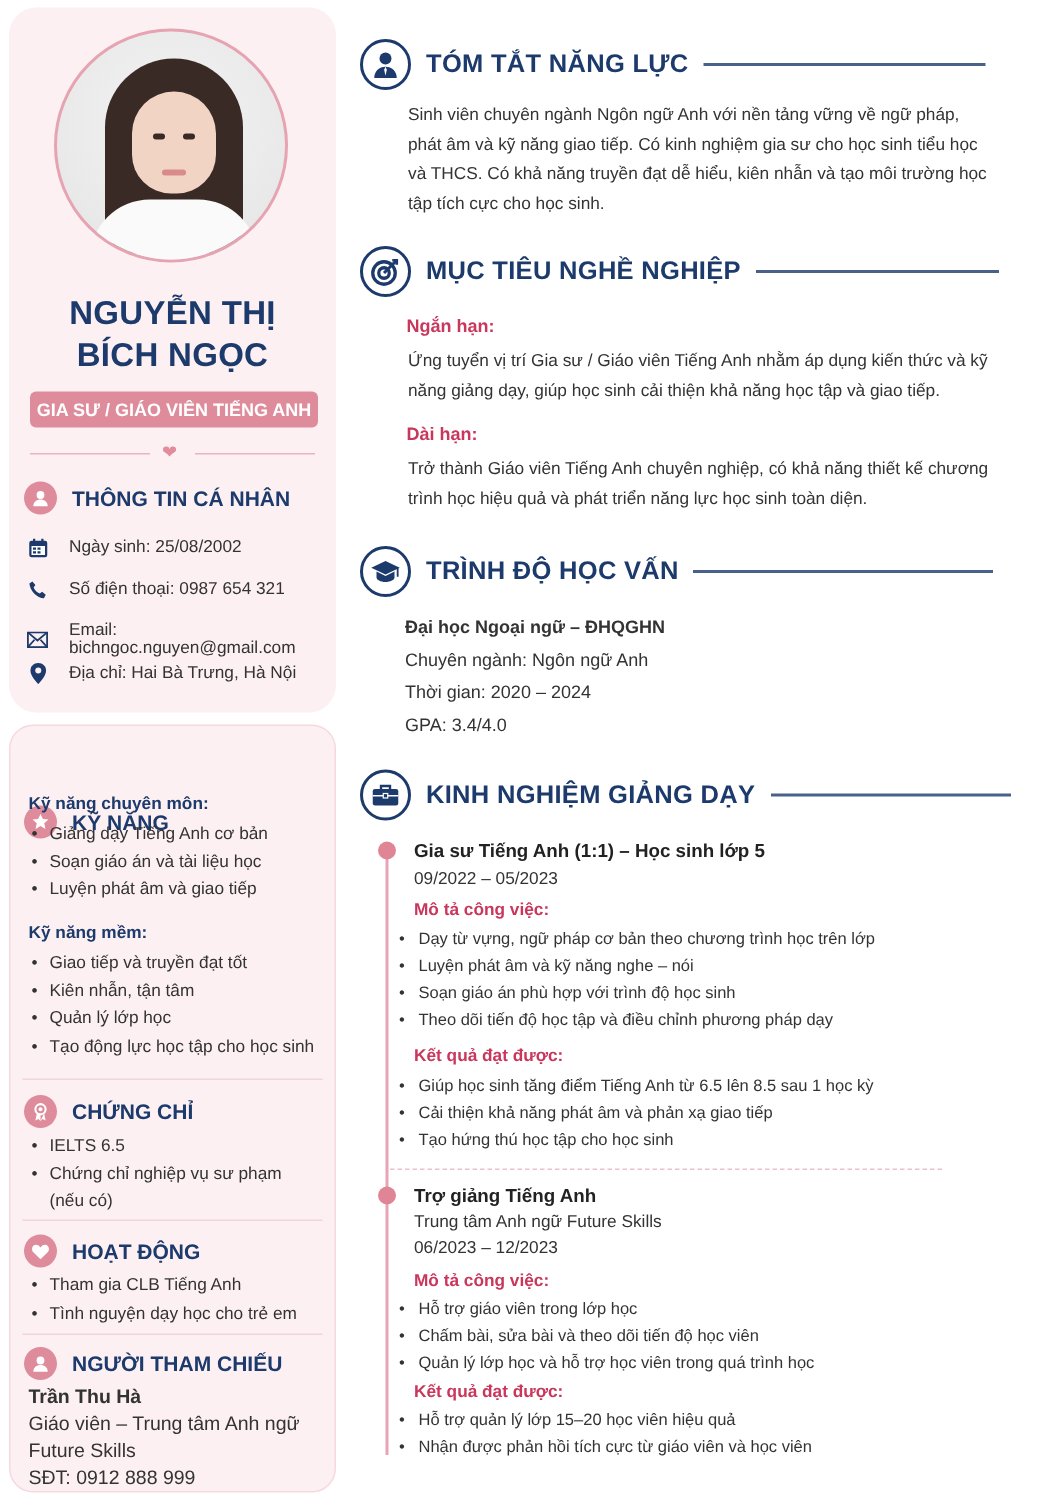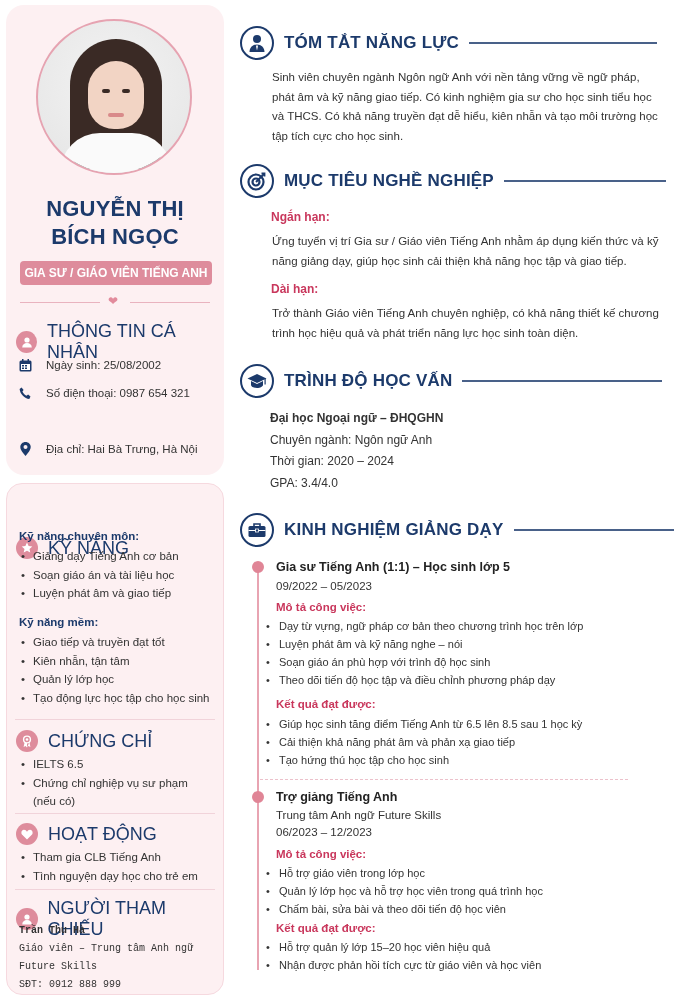--- a/index.html
+++ b/index.html
@@ -54,29 +54,29 @@
   .divider-heart .line { position: absolute; top: 5px; height: 1px; width: 80px; background: #e9b3bf; }
   .divider-heart .l { left: 0; } .divider-heart .r { right: 0; }
   .divider-heart .heart { position: absolute; left: 88px; top: -2px; color: #e28b9c; font-size: 12px; line-height: 12px; }
   .side-heading {
     position: absolute; display: flex; align-items: center; gap: 10px;
   }
   .pink-circle {
     width: 22px; height: 22px; border-radius: 50%; background: #de8c9c;
     display: flex; align-items: center; justify-content: center; color: #fff;
   }
-  .side-heading .title { font-weight: normal; font-size: 18px; color: #1c3a6b; }
+  .side-heading .title { font-weight: bold; font-size: 14px; color: #1c3a6b; }
   .info-row { position: absolute; left: 12px; display: flex; align-items: center; gap: 14px; font-size: 11.5px; color: #333; }
   .info-row .ic { width: 14px; height: 14px; color: #1c3a6b; display: flex; align-items: center; justify-content: center; }
   .side-sub { position: absolute; left: 12px; font-size: 11.5px; font-weight: bold; color: #1c3a6b; }
   .side-list { position: absolute; left: 12px; list-style: none; font-size: 11.5px; color: #333; }
   .side-list li { position: relative; padding-left: 14px; line-height: 18.6px; }
   .side-list li::before { content: "•"; position: absolute; left: 2px; top: 0; color: #333; }
   .side-sep { position: absolute; left: 8px; width: 200px; height: 1px; background: #f1d3da; }
-  .ref { position: absolute; left: 12px; font-size: 10px; color: #333; line-height: 18px; font-family: Liberation Mono, monospace; }
+  .ref { position: absolute; left: 12px; font-size: 13px; color: #333; line-height: 18px; }
   .ref .bold { font-weight: bold; }
 
   
   .sec-head { position: absolute; left: 240px; display: flex; align-items: center; }
   .nav-circle {
     width: 34px; height: 34px; border-radius: 50%; border: 2px solid #1c3a6b;
     display: flex; align-items: center; justify-content: center; background: #fff;
   }
   .sec-head .title { margin-left: 10px; font-weight: bold; font-size: 17px; color: #1c3a6b; letter-spacing: 0.2px; }
   .sec-head .rule { margin-left: 10px; height: 1.5px; background: #1c3a6b; opacity: 0.8; }
@@ -144,20 +144,29 @@
       <span>Ngày sinh: 25/08/2002</span>
     </div>
     <div class="info-row" style="top:381px;">
       <span class="ic">
         <svg width="13" height="13" viewBox="0 0 13 13">
             <path d="M2.6 0.6l2 2.4-1.2 1.6c0.8 1.8 2.3 3.3 4.1 4.1l1.6-1.2 2.4 2-1.2 2.4C6 12 1 7 0.6 2z" fill="#1c3a6b"></path>
           </svg>
       </span>
       <span>Số điện thoại: 0987 654 321</span>
     </div>
+    <div class="info-row" style="top:409px;">
+      <span class="ic">
+        <svg width="14" height="11" viewBox="0 0 14 11">
+            <rect x="0.6" y="0.6" width="12.8" height="9.8" fill="none" stroke="#1c3a6b" stroke-width="1.2"></rect>
+            <path d="M0.6 0.6L7 6l6.4-5.4M0.6 10.4L5 5.5M13.4 10.4L9 5.5" fill="none" stroke="#1c3a6b" stroke-width="1.2"></path>
+          </svg>
+      </span>
+      <span>Email: bichngoc.nguyen@gmail.com</span>
+    </div>
     <div class="info-row" style="top:437px;">
       <span class="ic">
         <svg width="11" height="14" viewBox="0 0 11 14">
             <path d="M5.5 0C2.5 0 0.3 2.2 0.3 5.1 0.3 8.8 5.5 14 5.5 14s5.2-5.2 5.2-8.9C10.7 2.2 8.5 0 5.5 0z" fill="#1c3a6b"></path>
             <circle cx="5.5" cy="5" r="2" fill="#fdf0f2"></circle>
           </svg>
       </span>
       <span>Địa chỉ: Hai Bà Trưng, Hà Nội</span>
     </div>
   </div>
@@ -318,20 +327,20 @@
 
 <div class="tl-dot" style="top:791px;"></div>
 <div class="job-title" style="top:790px;">Trợ giảng Tiếng Anh</div>
 <div class="job-meta" style="top:807px;">
   <div>Trung tâm Anh ngữ Future Skills</div>
   <div>06/2023 – 12/2023</div>
 </div>
 <div class="job-label" style="top:848px;">Mô tả công việc:</div>
 <ul class="job-list" style="top:864px;">
   <li>Hỗ trợ giáo viên trong lớp học</li>
+  <li>Chấm bài, sửa bài và theo dõi tiến độ học viên</li>
   <li>Quản lý lớp học và hỗ trợ học viên trong quá trình học</li>
-  <li>Chấm bài, sửa bài và theo dõi tiến độ học viên</li>
 </ul>
 <div class="job-label" style="top:922px;">Kết quả đạt được:</div>
 <ul class="job-list" style="top:938px;">
   <li>Hỗ trợ quản lý lớp 15–20 học viên hiệu quả</li>
   <li>Nhận được phản hồi tích cực từ giáo viên và học viên</li>
 </ul>
 
 </body></html>

